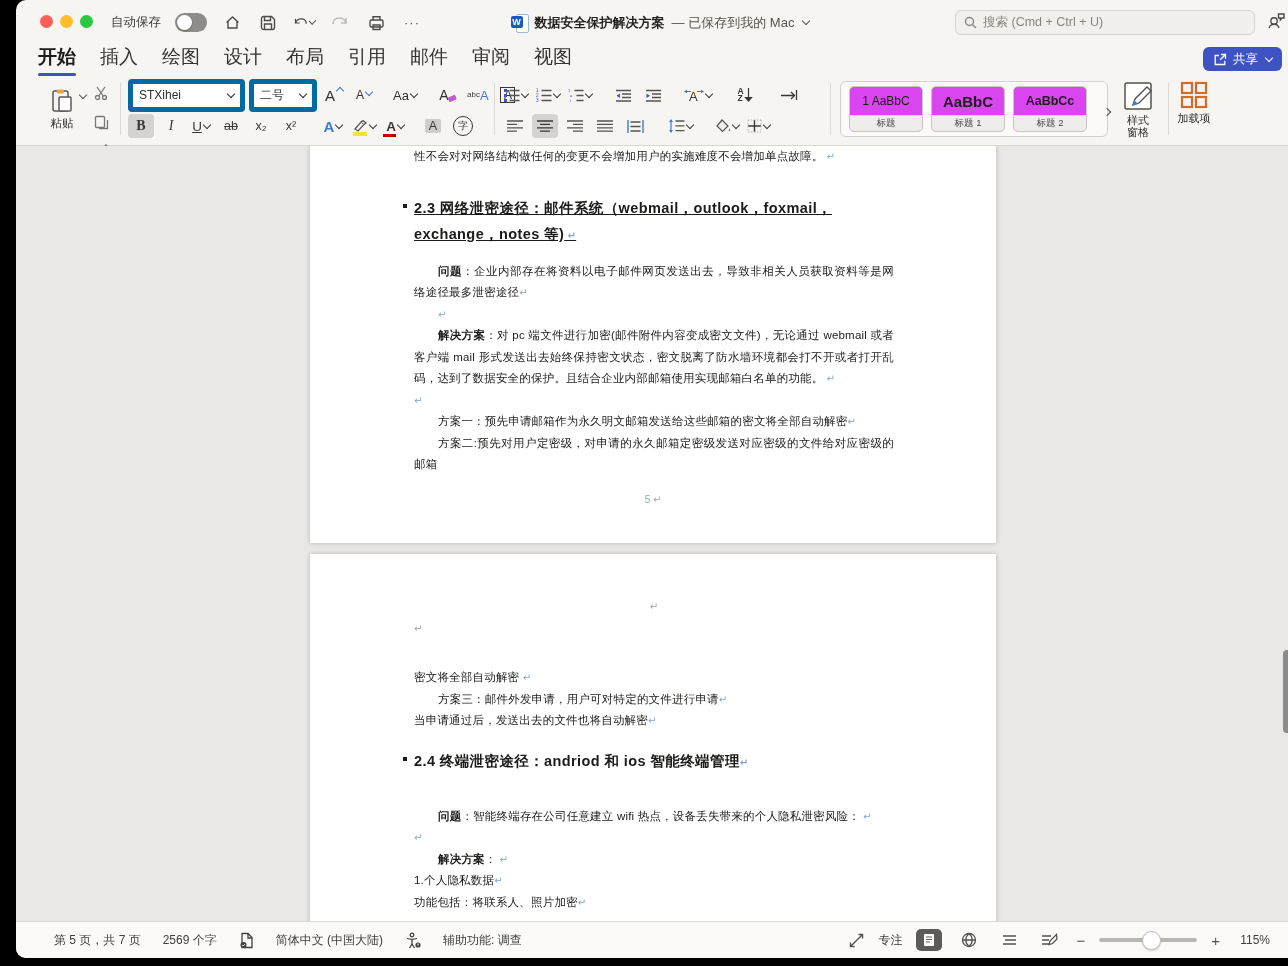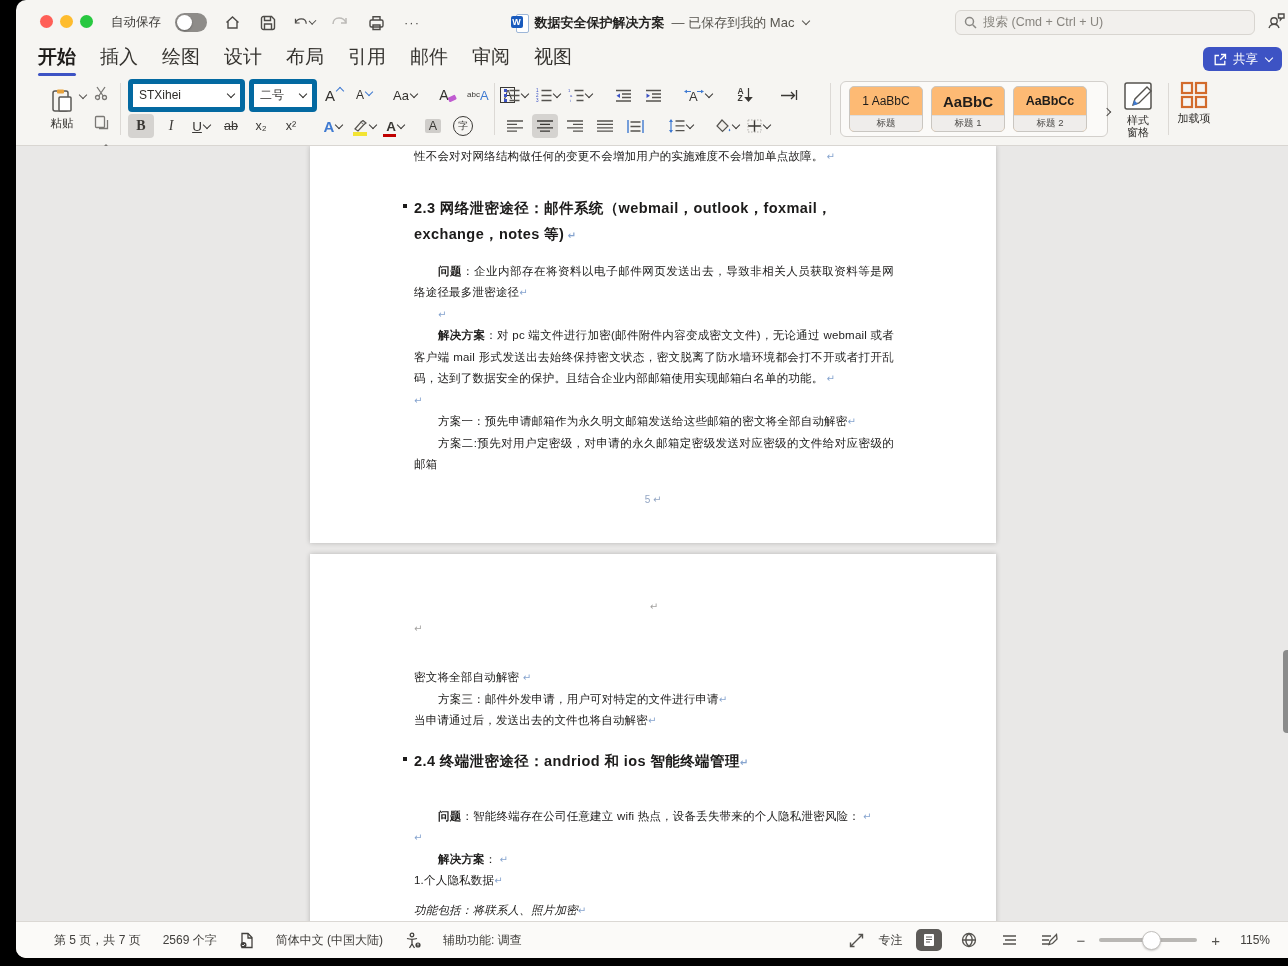--- a/index.html
+++ b/index.html
@@ -55,21 +55,21 @@
   .strike{text-decoration:line-through;font-size:12.5px;}
   .subsup{font-size:12.5px;}
   .fx-a{color:#3f7ad1;font-weight:800;font-size:15px;}
   .hl-pen{position:relative;}
   .hl-bar{position:absolute;left:3px;bottom:2px;width:14px;height:4px;background:#f3e433;}
   .fc-a{font-weight:700;font-size:13.5px;position:relative;}
   .fc-bar{position:absolute;left:1px;bottom:1px;width:13px;height:3.5px;background:#c00000;}
   .shade-a{background:#cfcdca;border-radius:2px;padding:0 4px;font-size:12.5px;}
   .circ{width:18px;height:18px;border:1.3px solid #3a3835;border-radius:50%;font-size:10px;display:flex;align-items:center;justify-content:center;}
   .stylegallery{position:absolute;left:824px;top:8px;width:268px;height:56px;border:1px solid #d3d0cc;background:#fbfaf8;border-radius:6px;display:flex;align-items:center;gap:8px;padding:0 8px;box-sizing:border-box;}
-  .stylecard{width:72px;height:44px;background:#fdba74;border:1px solid #c9c6c1;border-radius:5px;overflow:hidden;display:flex;flex-direction:column;}
+  .stylecard{width:72px;height:44px;background:#d946ef;border:1px solid #c9c6c1;border-radius:5px;overflow:hidden;display:flex;flex-direction:column;}
   .stylecard .prev{flex:1;display:flex;align-items:center;justify-content:center;white-space:nowrap;overflow:hidden;color:#1f1d1b;}
   .stylecard .cap{height:15px;background:#efedeb;border-top:1px solid #ddd;font-size:9.5px;display:flex;align-items:center;justify-content:center;color:#4b4946;}
   .gal-chev{position:absolute;left:1086px;top:28px;color:#4d4b48;}
   .gal-chev .chev{transform:rotate(-45deg);}
   .bigbtn{position:absolute;top:8px;display:flex;flex-direction:column;align-items:center;gap:3px;font-size:11px;color:#33312e;text-align:center;line-height:12px;}
   
   .docarea{flex:1;background:#e9e8e7;position:relative;overflow:hidden;padding-left:43px;}
   .page{position:absolute;left:294px;width:686px;background:#fff;box-shadow:0 0 5px rgba(0,0,0,.22);box-sizing:border-box;padding:0 102px 0 104px;}
   .page1{top:0;height:397px;}
   .page2{top:408px;bottom:-6px;}
@@ -489,21 +489,21 @@
           <rect x="16" y="16" width="10" height="10"></rect>
         </svg>
       <span>加载项</span>
     </div>
   </section>
 
   <main class="docarea">
     <div class="page page1">
       <div>
           <p class="p body" style="margin-top: 0px;"><span>性不会对对网络结构做任何的变更不会增加用户的实施难度不会增加单点故障。</span><span class="run-mark"> ↵</span></p>
-          <p class="p h2" style="margin-top: 27px;"><span class="hmarker"></span><span>2.3 网络泄密途径：邮件系统（webmail，outlook，foxmail，exchange，notes 等)</span><span class="run-mark"> ↵</span></p>
+          <p class="p h2" style="margin-top: 27px; text-decoration: underline;"><span class="hmarker"></span><span>2.3 网络泄密途径：邮件系统（webmail，outlook，foxmail，exchange，notes 等)</span><span class="run-mark"> ↵</span></p>
           <p class="p body indent" style="margin-top: 12px;"><span class="run-b">问题</span><span>：企业内部存在将资料以电子邮件网页发送出去，导致非相关人员获取资料等是网络途径最多泄密途径</span><span class="run-mark">↵</span></p>
           <p class="p body indent" style="margin-top: 0px;"><span class="run-mark">↵</span></p>
           <p class="p body indent" style="margin-top: 0px;"><span class="run-b">解决方案</span><span>：对 pc 端文件进行加密(邮件附件内容变成密文文件)，无论通过 webmail 或者客户端 mail 形式发送出去始终保持密文状态，密文脱离了防水墙环境都会打不开或者打开乱码，达到了数据安全的保护。且结合企业内部邮箱使用实现邮箱白名单的功能。</span><span class="run-mark"> ↵</span></p>
           <p class="p body" style="margin-top: 0px;"><span class="run-mark">↵</span></p>
           <p class="p body indent" style="margin-top: 0px;"><span>方案一：预先申请邮箱作为永久明文邮箱发送给这些邮箱的密文将全部自动解密</span><span class="run-mark">↵</span></p>
           <p class="p body indent" style="margin-top: 0px;"><span>方案二:预先对用户定密级，对申请的永久邮箱定密级发送对应密级的文件给对应密级的邮箱</span></p>
         </div>
       <div class="pagefooter">5 ↵</div>
     </div>
     <div class="page page2">
@@ -511,21 +511,21 @@
           <p class="p body center" style="margin-top: 42px;"><span class="run-gray">↵</span></p>
           <p class="p body" style="margin-top: 0px;"><span class="run-gray">↵</span></p>
           <p class="p body" style="margin-top: 28px;"><span>密文将全部自动解密 </span><span class="run-mark">↵</span></p>
           <p class="p body indent" style="margin-top: 0px;"><span>方案三：邮件外发申请，用户可对特定的文件进行申请</span><span class="run-mark">↵</span></p>
           <p class="p body" style="margin-top: 0px;"><span>当申请通过后，发送出去的文件也将自动解密</span><span class="run-mark">↵</span></p>
           <p class="p h2" style="margin-top: 16px;"><span class="hmarker"></span><span>2.4 终端泄密途径：andriod 和 ios 智能终端管理</span><span class="run-mark">↵</span></p>
           <p class="p body indent" style="margin-top: 30px;"><span class="run-b">问题</span><span>：智能终端存在公司任意建立 wifi 热点，设备丢失带来的个人隐私泄密风险：</span><span class="run-mark"> ↵</span></p>
           <p class="p body" style="margin-top: 0px;"><span class="run-mark">↵</span></p>
           <p class="p body indent" style="margin-top: 0px;"><span class="run-b">解决方案</span><span>：</span><span class="run-mark"> ↵</span></p>
           <p class="p body" style="margin-top: 0px;"><span>1.个人隐私数据</span><span class="run-mark">↵</span></p>
-          <p class="p body" style="margin-top: 8px; font-style: italic;"><span>功能包括：将联系人、照片加密</span><span class="run-mark">↵</span></p>
+          <p class="p body" style="margin-top: 0px;"><span>功能包括：将联系人、照片加密</span><span class="run-mark">↵</span></p>
         </div>
     </div>
     <div class="scroll-thumb"></div>
   </main>
 
   <footer class="statusbar">
     <div class="sb-left">
       <span>第 5 页，共 7 页</span>
       <span>2569 个字</span>
       <span class="sbico">

